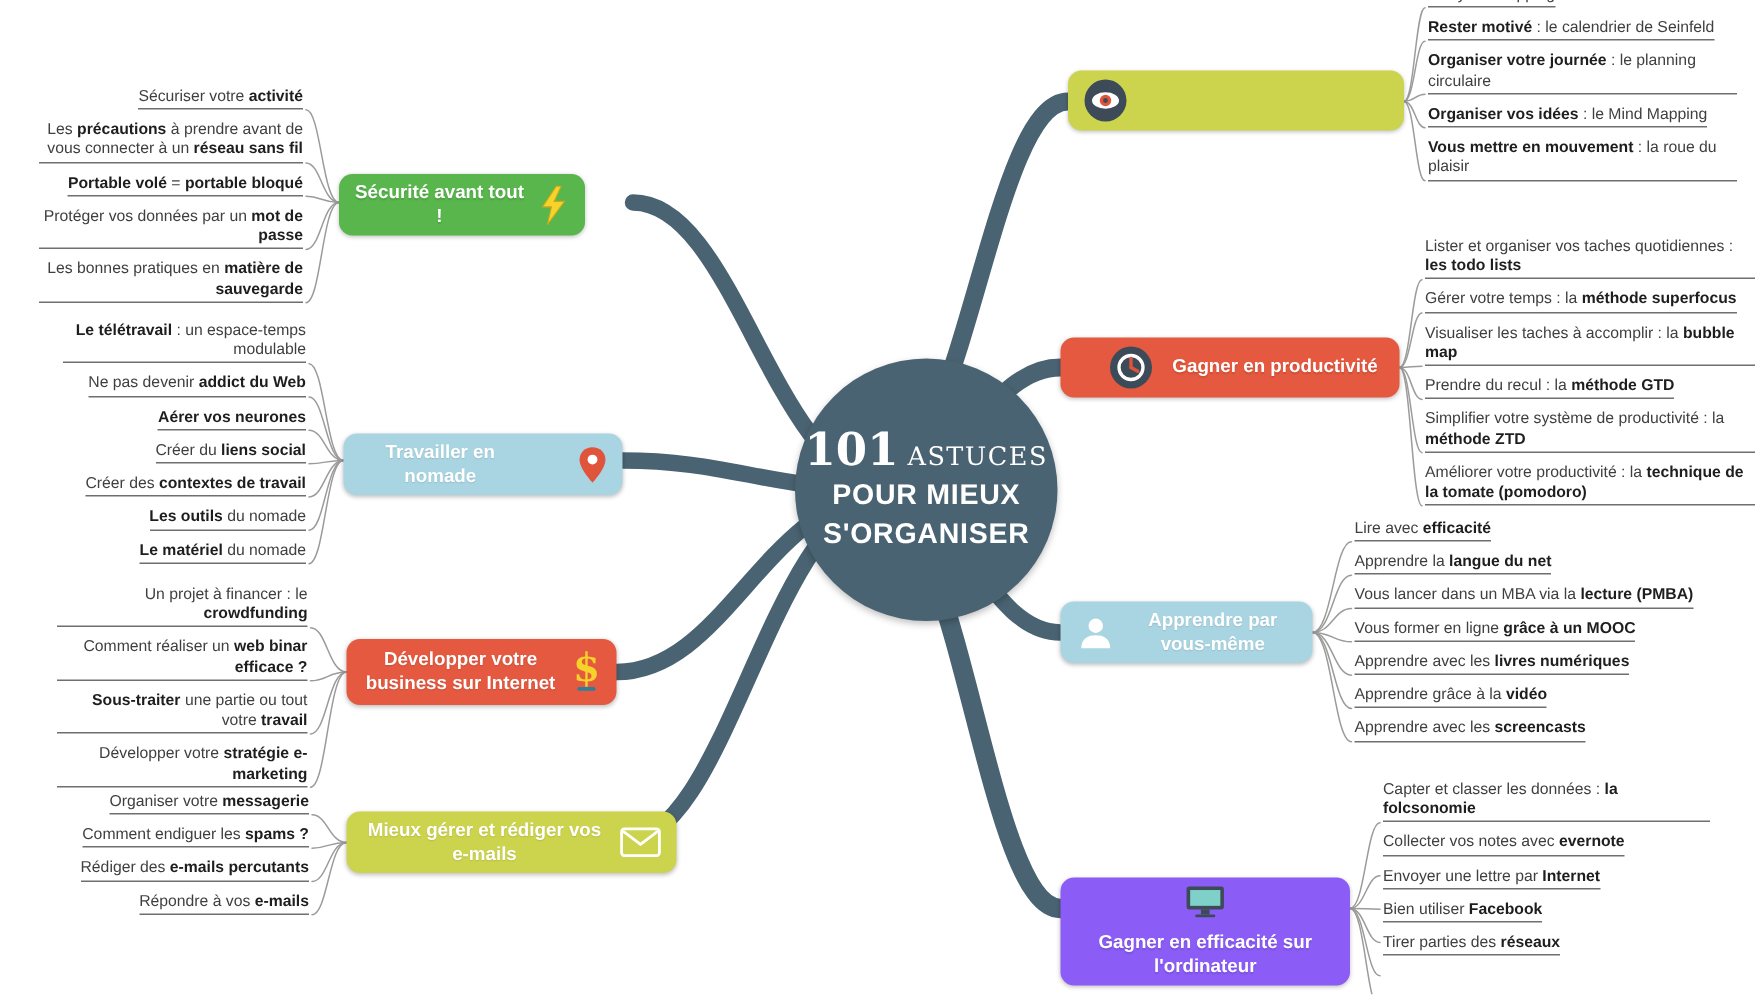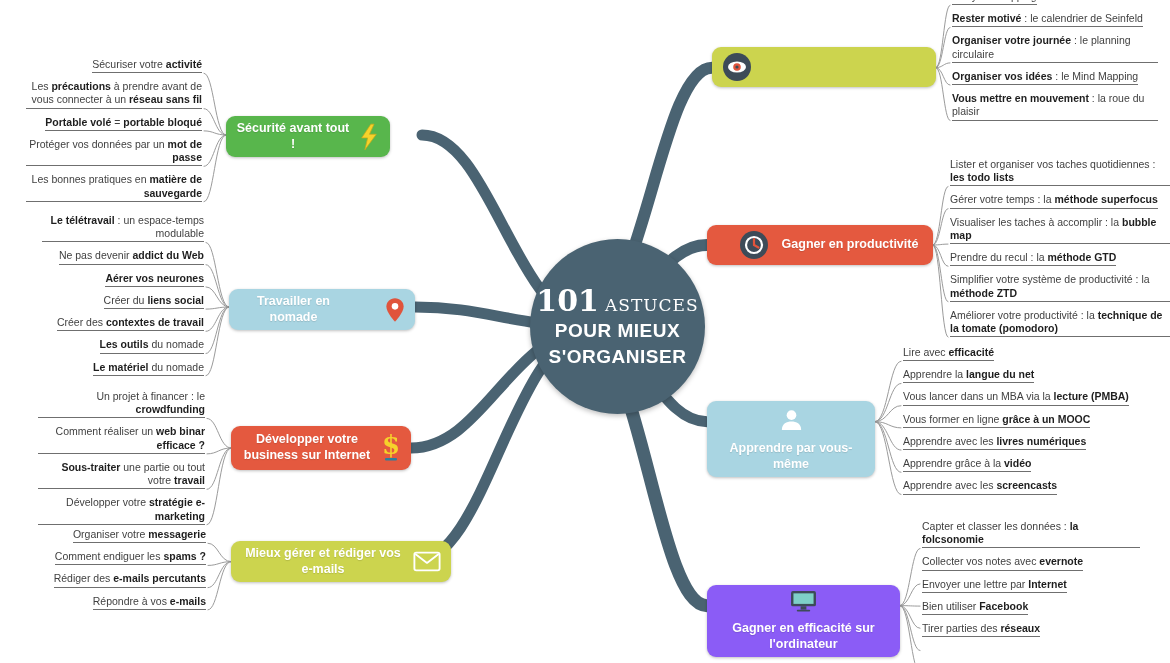--- a/index.html
+++ b/index.html
@@ -16,21 +16,21 @@
   }
   .nlabel{flex:1;text-align:center;text-shadow:0 1px 1px rgba(0,0,0,.12);}
   .icon{flex:0 0 auto;display:flex;align-items:center;justify-content:center;}
 
   .n0{left:226px;top:116px;width:164px;}
   .n1{left:229px;top:289px;width:186px;gap:37px;}
   .n2{left:231px;top:426px;width:180px;}
   .n3{left:231px;top:541px;width:220px;}
   .n4{left:712px;top:47px;width:224px;}
   .n5{left:707px;top:225px;width:226px;}
-  .n6{left:707px;top:401px;width:168px;flex-direction:column;}
+  .n6{left:707px;top:401px;width:168px;}
   .n7{left:707px;top:585px;width:193px;}
 
   
   .leaves{position:absolute;display:flex;flex-direction:column;gap:7px;
     font-size:10.5px;color:#3f3f3f;}
   .leaves.left{align-items:flex-end;text-align:right;}
   .leaves.right{align-items:flex-start;text-align:left;}
   .leaf-text{display:inline-block;border-bottom:1px solid #6f6f6f;
     padding-bottom:1px;line-height:1.26;}
   .leaf-text .b{font-weight:bold;color:#1e1e1e;}

